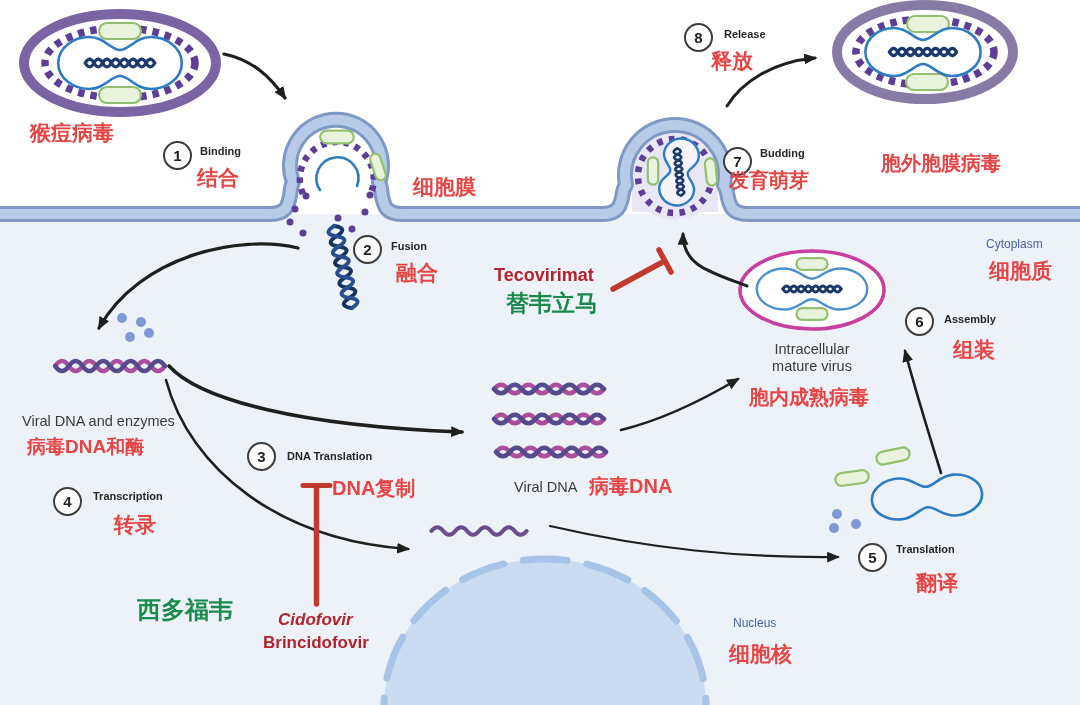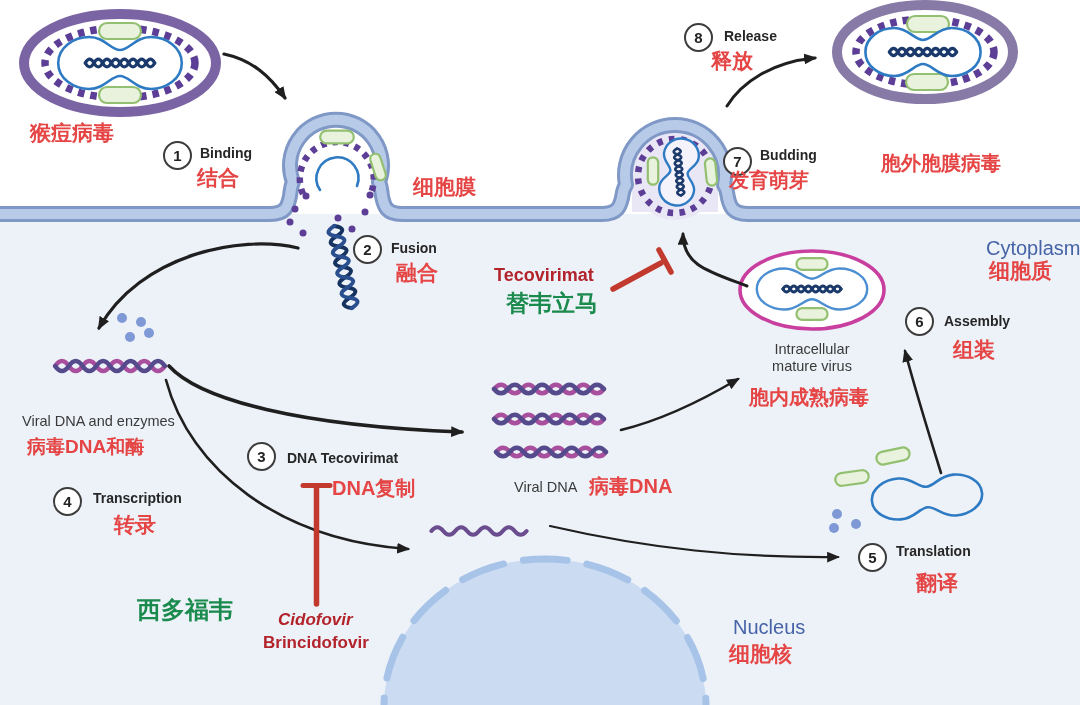--- a/index.html
+++ b/index.html
@@ -2,23 +2,23 @@
 <html style="--label-red: #e54545; --drug-red: #b2232b; --drug-green: #1a8b4d; --label-blue: #4663a8; --step-text: #262626; --membrane-blue: #b7cbe9; --membrane-edge: #7f98c6; --cytosol-bg: #edf2f8; --nucleus-fill: #cbdcf2; --nucleus-edge: #a7c3e8; --envelope-purple: #7b64a4; --envelope-gray-purple: #887aa6; --bead-purple: #5c3e96; --core-blue: #2e7bc4; --dna-navy: #1b3a6b; --helix-pink: #a84f9e; --helix-violet: #554a8c; --mature-magenta: #c83f9f; --inhibitor-red: #c23a2e; --pill-fill: #e8f2dc; --pill-green: #93c070; --enzyme-dot-blue: #7e99d6; --bud-lavender: #e9e6f5;"><head>
 <meta charset="utf-8">
 <style>
   html,body{margin:0;padding:0;background:#fff;}
   #stage{
     position:relative;width:1080px;height:705px;overflow:hidden;background:#fff;
     font-family:"Liberation Sans","DejaVu Sans",sans-serif;
   }
   #art{position:absolute;left:0;top:0;z-index:1;}
   .lbl{position:absolute;z-index:2;white-space:nowrap;line-height:1.05;}
-  .en-bold{font-size:14px;font-weight:700;color:var(--step-text);}
+  .en-bold{font-size:11px;font-weight:700;color:var(--step-text);}
   .en-reg{font-size:14.5px;font-weight:400;color:#3a3a3a;}
-  .en-blue{font-size:20px;font-weight:400;color:var(--label-blue);}
+  .en-blue{font-size:12px;font-weight:400;color:var(--label-blue);}
   .cn-red{font-size:21px;font-weight:700;color:var(--label-red);}
   .cn-green{font-size:24px;font-weight:700;color:var(--drug-green);}
   .en-drug{font-size:17px;font-weight:700;color:var(--drug-red);}
   .center{text-align:center;line-height:1.15;}
   .stepnum{
     width:29px;height:29px;border:2.5px solid #3c3c3c;border-radius:50%;
     background:#fff;display:flex;align-items:center;justify-content:center;
     font-size:15px;font-weight:700;color:#222;box-sizing:border-box;
   }
   
@@ -207,21 +207,21 @@
   <div class="lbl cn-red" style="left:749px;top:387px;font-size:20px;">胞内成熟病毒</div>
 
   <div class="lbl stepnum" style="left:905px;top:307px;">6</div>
   <div class="lbl en-bold" style="left:944px;top:314px;">Assembly</div>
   <div class="lbl cn-red" style="left:953px;top:339px;">组装</div>
 
   <div class="lbl en-reg" style="left:22px;top:414px;">Viral DNA and enzymes</div>
   <div class="lbl cn-red" style="left:27px;top:437px;font-size:19px;">病毒DNA和酶</div>
 
   <div class="lbl stepnum" style="left:247px;top:442px;">3</div>
-  <div class="lbl en-bold" style="left:287px;top:451px;">DNA Tecovirimat</div>
+  <div class="lbl en-bold" style="left:287px;top:451px;">DNA Translation</div>
   <div class="lbl cn-red" style="left:332px;top:478px;font-size:20px;">DNA复制</div>
 
   <div class="lbl stepnum" style="left:53px;top:487px;">4</div>
   <div class="lbl en-bold" style="left:93px;top:491px;">Transcription</div>
   <div class="lbl cn-red" style="left:114px;top:514px;">转录</div>
 
   <div class="lbl cn-green" style="left:137px;top:597px;">西多福韦</div>
   <div class="lbl en-drug" style="left:278px;top:611px;font-style:italic;">Cidofovir</div>
   <div class="lbl en-drug" style="left:263px;top:634px;">Brincidofovir</div>
 

